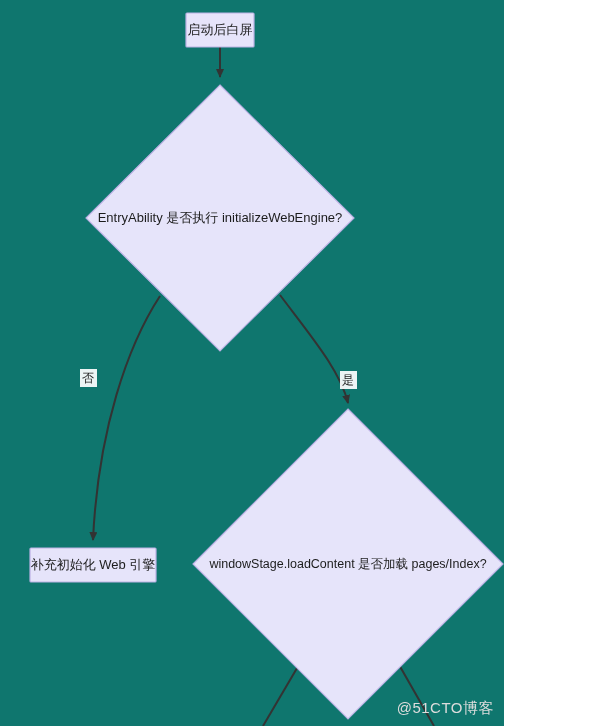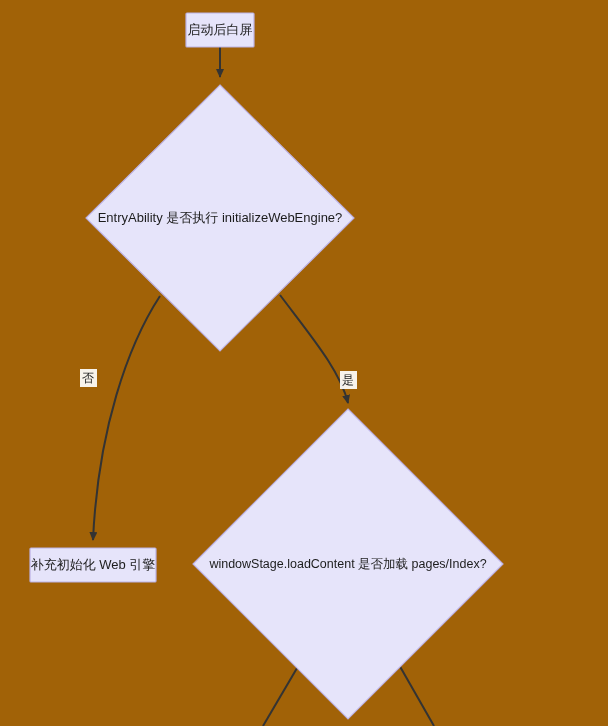--- a/index.html
+++ b/index.html
@@ -6,23 +6,23 @@
   html, body {
     margin: 0;
     padding: 0;
     background: #ffffff;
   }
   body {
     font-family: "Liberation Sans", "DejaVu Sans", sans-serif;
   }
   #canvas {
     position: relative;
-    width: 608px;
+    width: 504px;
     height: 726px;
-    background: #a16207;
+    background: #0f766e;
     overflow: hidden;
   }
   #flow-svg {
     position: absolute;
     left: 0;
     top: 0;
     width: 608px;
     height: 726px;
   }
   .node-fill {
@@ -115,13 +115,14 @@
 
     <g>
       <rect class="edge-label-bg" x="80" y="369" width="17" height="18"></rect>
       <text class="edge-label" x="88" y="379">否</text>
 
       <rect class="edge-label-bg" x="340" y="371" width="17" height="18"></rect>
       <text class="edge-label" x="348" y="381">是</text>
     </g>
   </svg>
 
+  <div class="watermark">@51CTO博客</div>
 </div>
 
 </body></html>

